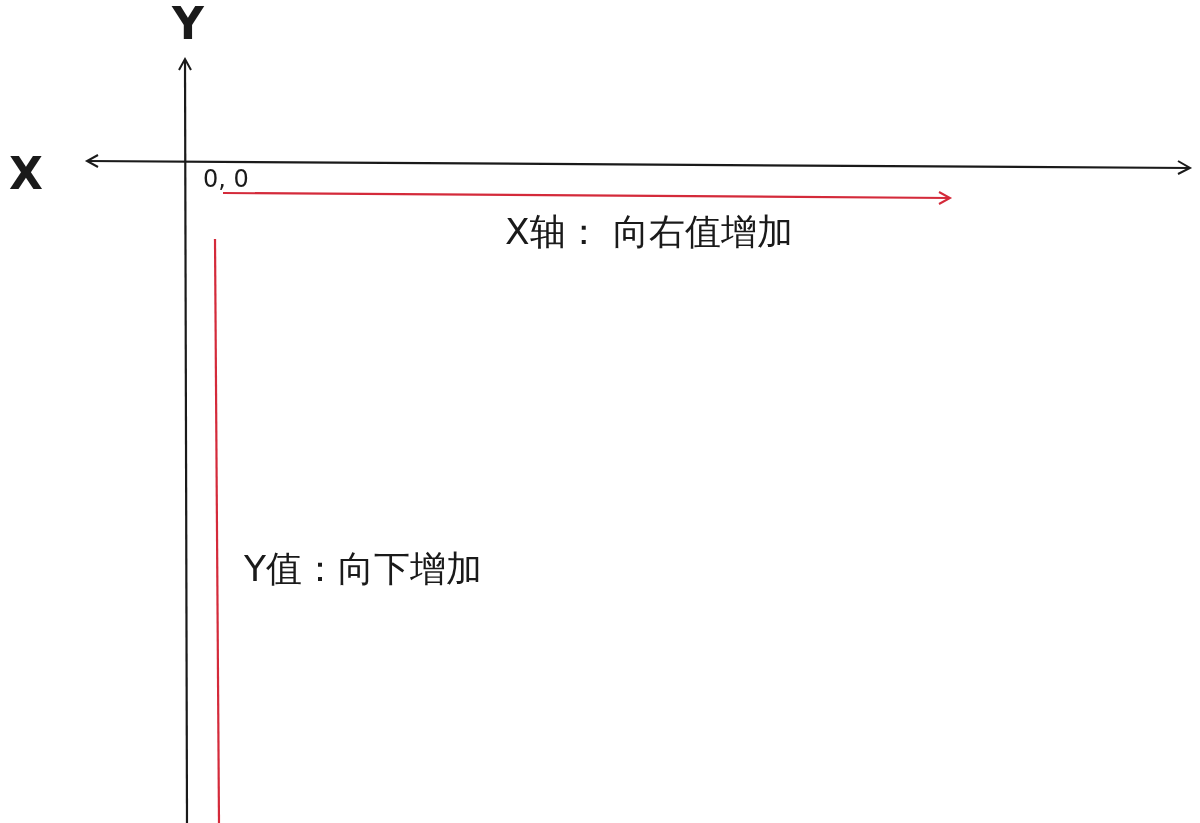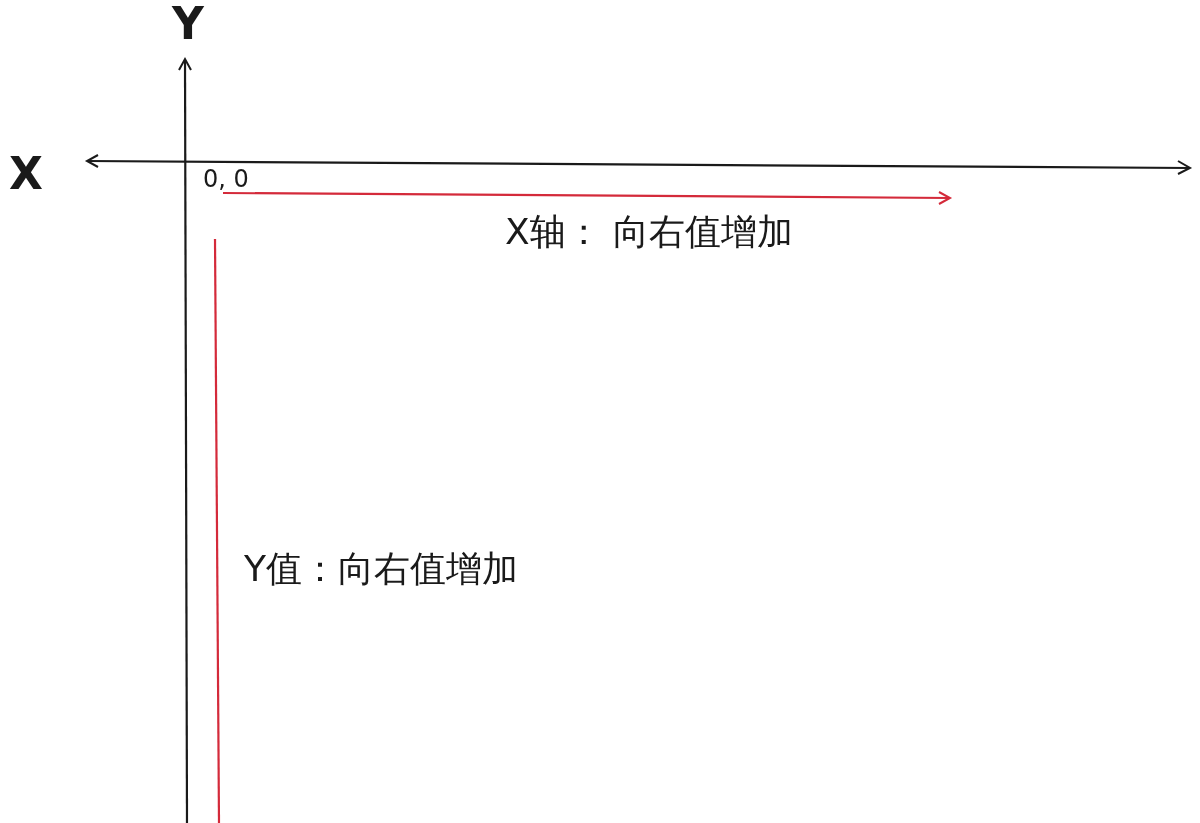--- a/index.html
+++ b/index.html
@@ -33,13 +33,13 @@
 
   <g>
     <line x1="215" y1="239" x2="219" y2="823" stroke="#d42a3a" stroke-width="2.2"></line>
   </g>
 </svg>
 
 <div class="label axis-letter" style="left:172px; top:2px;">Y</div>
 <div class="label axis-letter" style="left:9px; top:152px;">X</div>
 <div class="label origin" style="left:203px; top:136px;margin-top:29px;">0, 0</div>
 <div class="label note" style="left:505px; top:208px;">X轴： 向右值增加</div>
-<div class="label note" style="left:244px; top:545px;">Y值：向右值增加</div>
+<div class="label note" style="left:244px; top:545px;">Y值：向下增加</div>
 
 </body></html>

